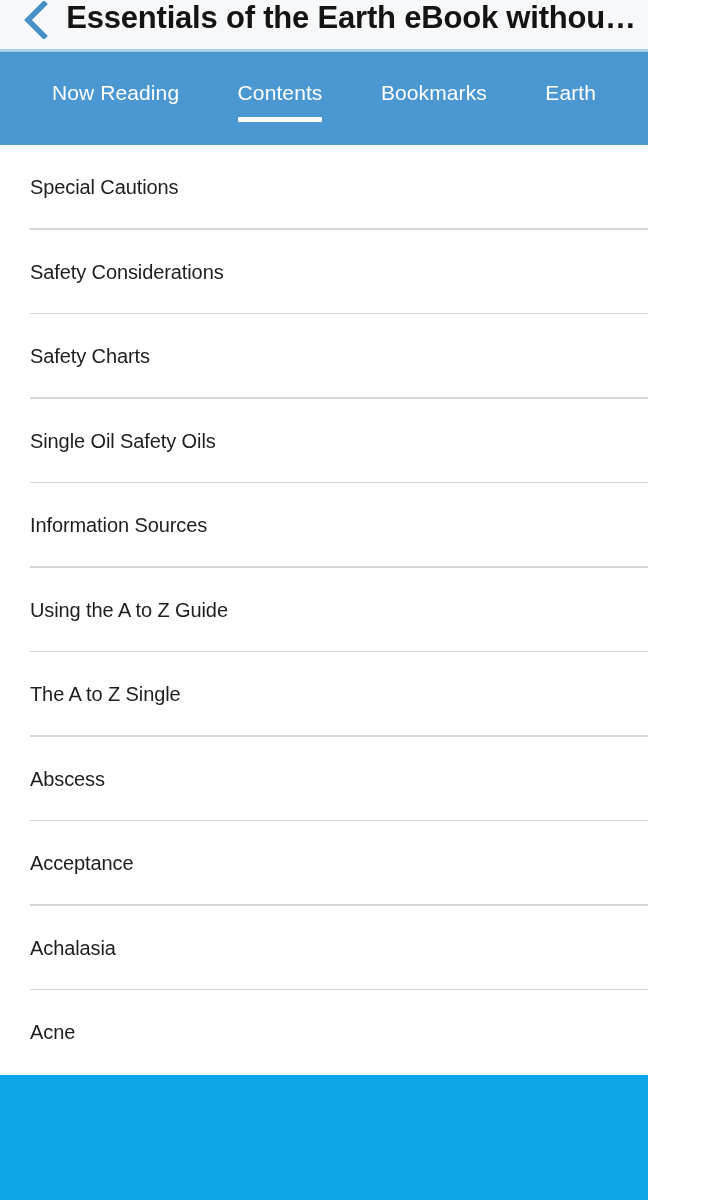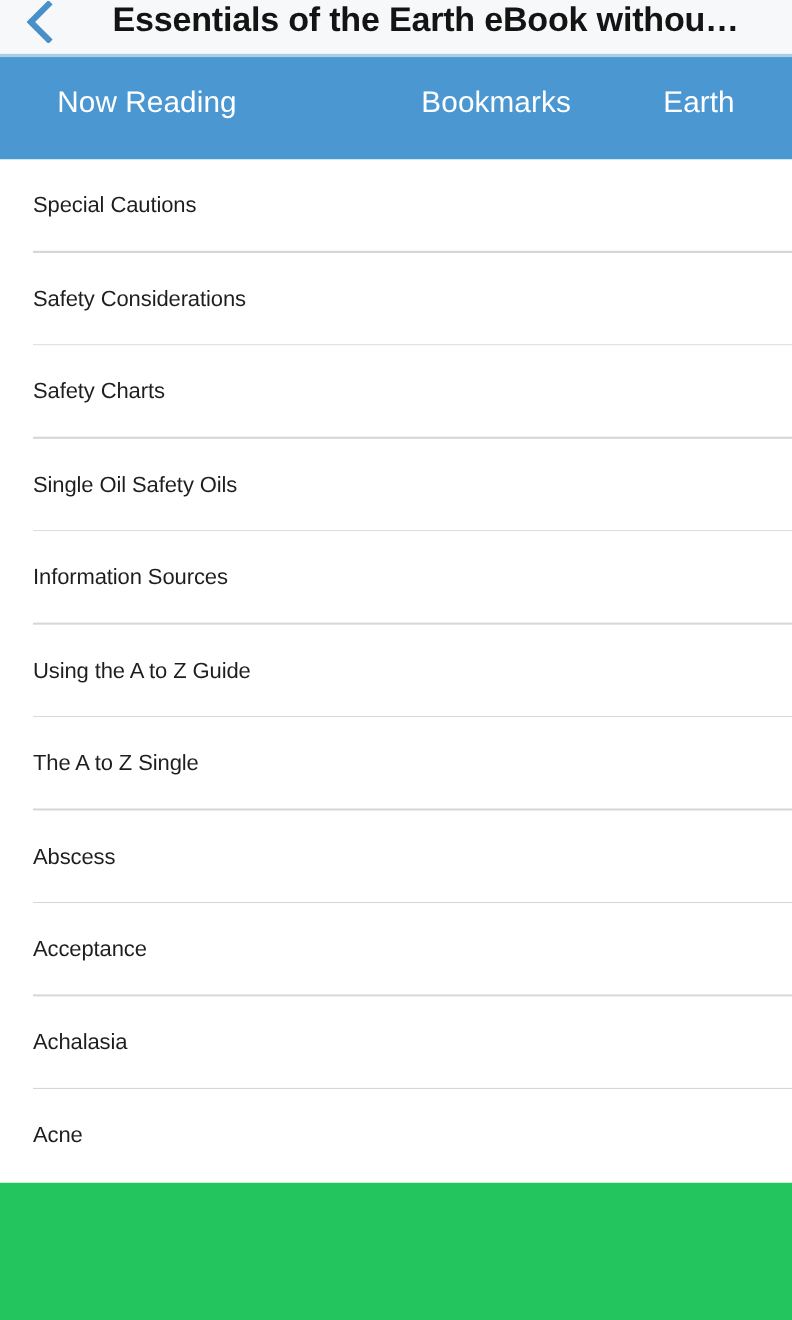--- a/index.html
+++ b/index.html
@@ -10,24 +10,24 @@
   body {
     width: 720px;
     height: 1200px;
     overflow: hidden;
     font-family: "Liberation Sans", sans-serif;
     -webkit-font-smoothing: antialiased;
   }
 
   #app {
     position: relative;
-    width: 720px;
+    width: 648px;
     height: 1200px;
     overflow: hidden;
-    background: #22c55e;
+    background: #0ea5e9;
   }
 
   
   .navbar {
     position: relative;
     height: 52px;
     background: #f7f8f9;
     border-bottom: 3px solid #a8cde8;
     box-sizing: border-box;
     overflow: hidden;
@@ -75,21 +75,21 @@
   }
   .tab {
     position: relative;
     display: flex;
     flex-direction: column;
     align-items: center;
     cursor: pointer;
     padding: 0 2px;
   }
   .tab-label {
-    font-size: 27px;
+    font-size: 21px;
     color: #ffffff;
     line-height: 34px;
     white-space: nowrap;
     letter-spacing: 0.1px;
   }
   .tab-underline {
     margin-top: 7px;
     height: 5px;
     width: 100%;
     border-radius: 1px;
@@ -152,20 +152,21 @@
     </div>
     <div class="nav-title">Essentials of the Earth eBook withou…</div>
   </div>
 
   <div class="tabbar">
     <div class="tab">
       <span class="tab-label">Now Reading</span>
       <span class="tab-underline"></span>
     </div>
     <div class="tab active">
+      <span class="tab-label">Contents</span>
       <span class="tab-underline"></span>
     </div>
     <div class="tab">
       <span class="tab-label">Bookmarks</span>
       <span class="tab-underline"></span>
     </div>
     <div class="tab">
       <span class="tab-label">Earth</span>
       <span class="tab-underline"></span>
     </div>

